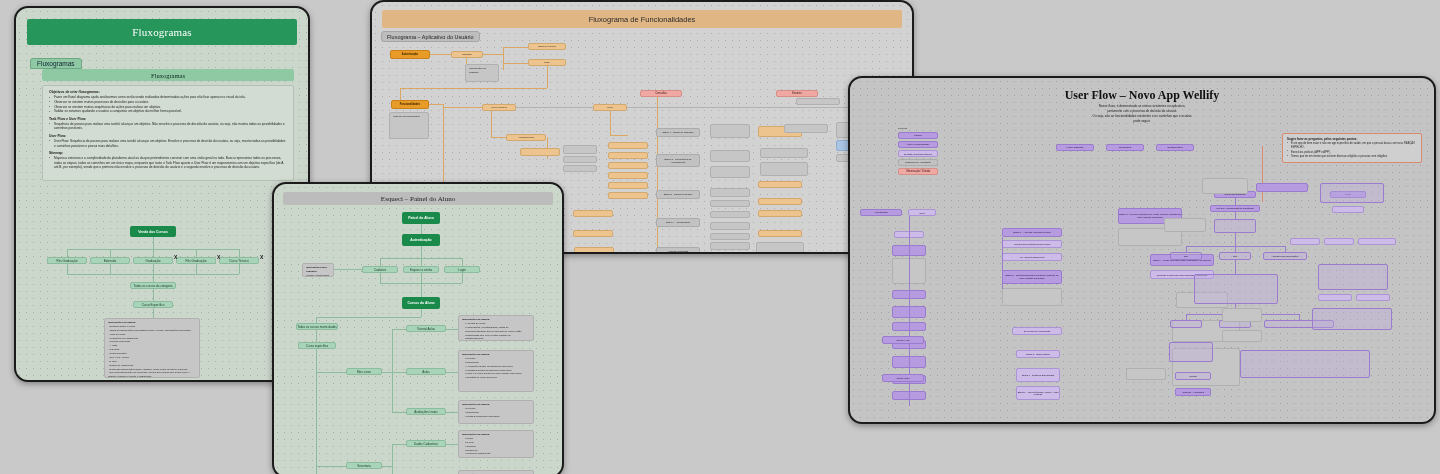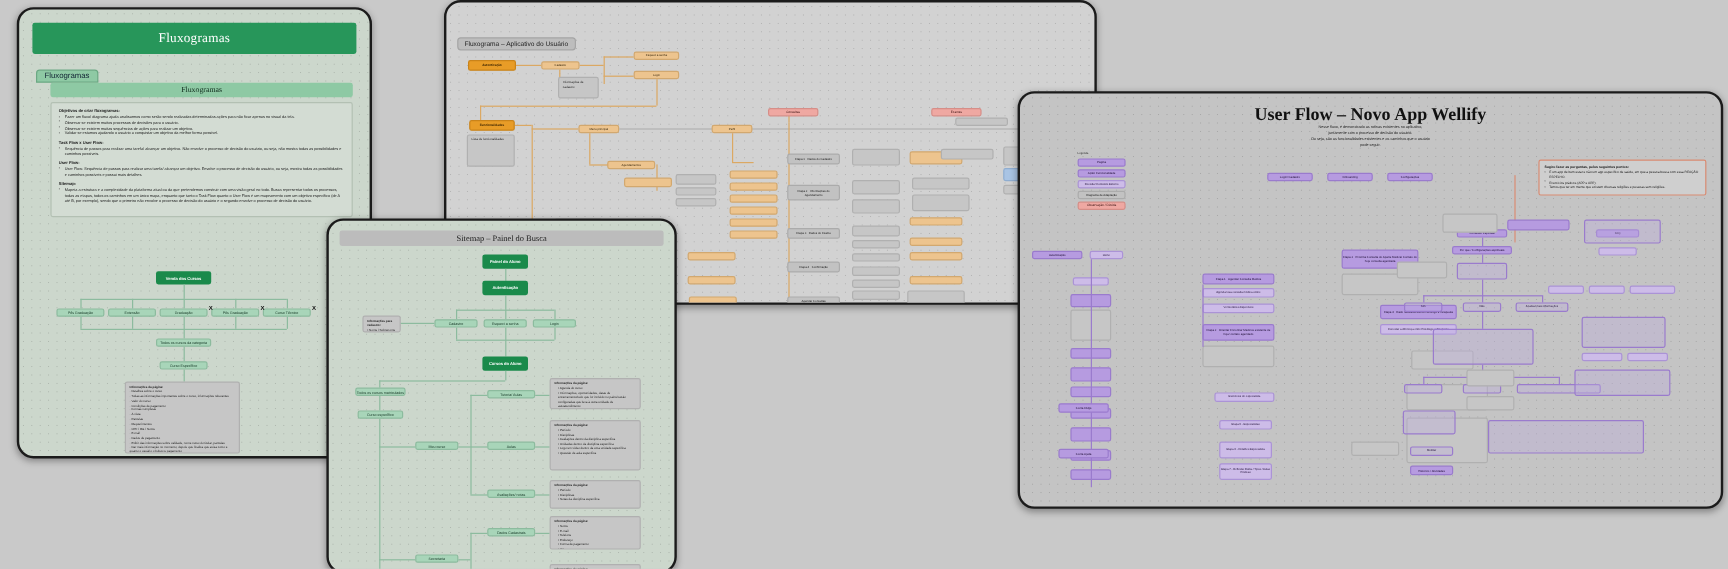--- a/index.html
+++ b/index.html
@@ -117,21 +117,21 @@
   }
   .p3-canvas{position:absolute;left:6px;top:24px;right:4px;bottom:0;}
 
   
   #panel-userflow{
     left:848px;top:76px;width:584px;height:344px;
     background:#c4c4c4;
   }
   .p4-title{
     position:absolute;left:0;right:0;top:10px;text-align:center;
-    font-family:"Liberation Serif",serif;font-size:15px;font-weight:bold;color:#111;
+    font-family:"Liberation Serif",serif;font-size:12px;font-weight:bold;color:#111;
   }
   .p4-sub{
     position:absolute;left:0;right:0;top:26px;text-align:center;
     font-size:3.1px;color:#1c1c1c;line-height:1.65;
   }
   .p4-note{
     position:absolute;left:432px;top:55px;width:140px;
     background:#cfcfcf;border:1px solid #d98b72;border-radius:2px;
     padding:3px 4px;box-sizing:border-box;
   }
@@ -252,20 +252,23 @@
           <div>· Dados de pagamento</div>
           <div>· Exibir das informações sobre validade, nome curso do titular, parcelas</div>
           <div>· Dar mais informação no momento, depois que finaliza que avisa como e quanto o usuário o boleto e pagamento</div>
         </div>
     </div>
   </div>
 
   <div class="card" id="panel-funcionalidades">
     <div class="dotgrid"></div>
 
+    <div class="p2-banner">
+      <span>Fluxograma de Funcionalidades</span>
+    </div>
 
     <div class="p2-tab">
       <span>Fluxograma – Aplicativo do Usuário</span>
     </div>
 
     <div class="p2-canvas" id="p2-canvas">
 
       <div class="ln-o" style="left:52px;top:12px;width:21px;height:1px;"></div>
       <div class="ln-o" style="left:105px;top:12px;width:20px;height:1px;"></div>
       <div class="ln-o" style="left:125px;top:5px;width:1px;height:23px;"></div>
@@ -382,21 +385,21 @@
       <div class="infobox" style="left:84px;top:168px;width:40px;height:20px;"></div>
       <div class="infobox" style="left:84px;top:193px;width:40px;height:18px;"></div>
       <div class="nd nd-ltorange" style="left:196px;top:205px;width:40px;height:7px;"></div>
     </div>
   </div>
 
   <div class="card" id="panel-painel-aluno">
     <div class="dotgrid"></div>
 
     <div class="p3-bar">
-      <span>Sitemap – Painel do Busca</span>
+      <span>Esqueci – Painel do Aluno</span>
     </div>
 
     <div class="p3-canvas">
 
       <div class="nd nd-dkgreen" style="left:122px;top:4px;width:38px;height:12px;">
         <span>Painel do Aluno</span>
         </div>
       <div class="ln ln-v" style="left:141px;top:16px;height:10px;"></div>
       <div class="nd nd-dkgreen" style="left:122px;top:26px;width:38px;height:12px;">
         <span>Autenticação</span>

